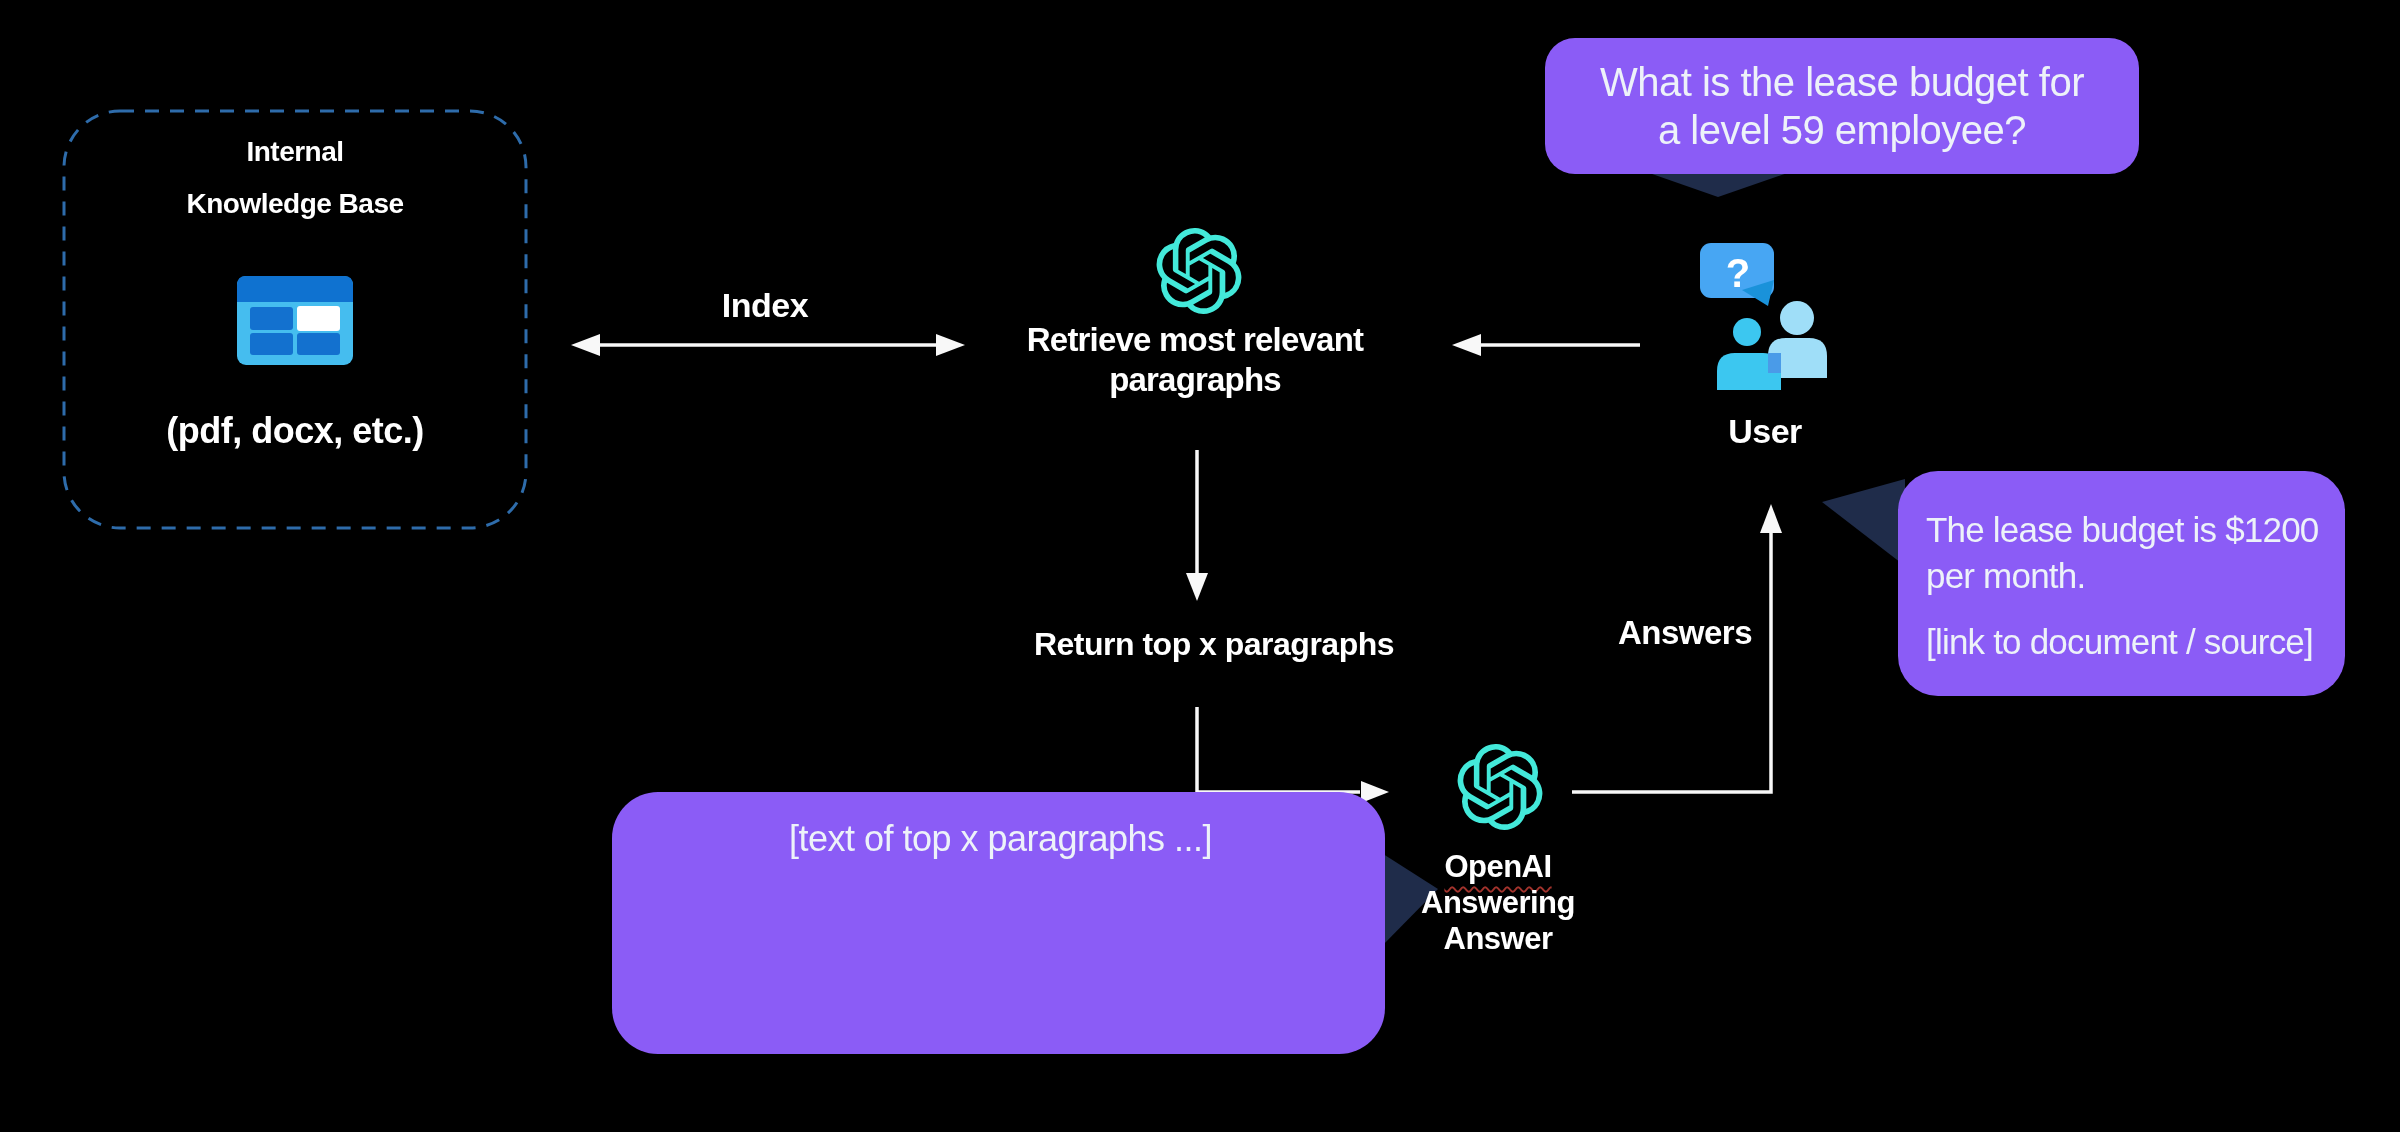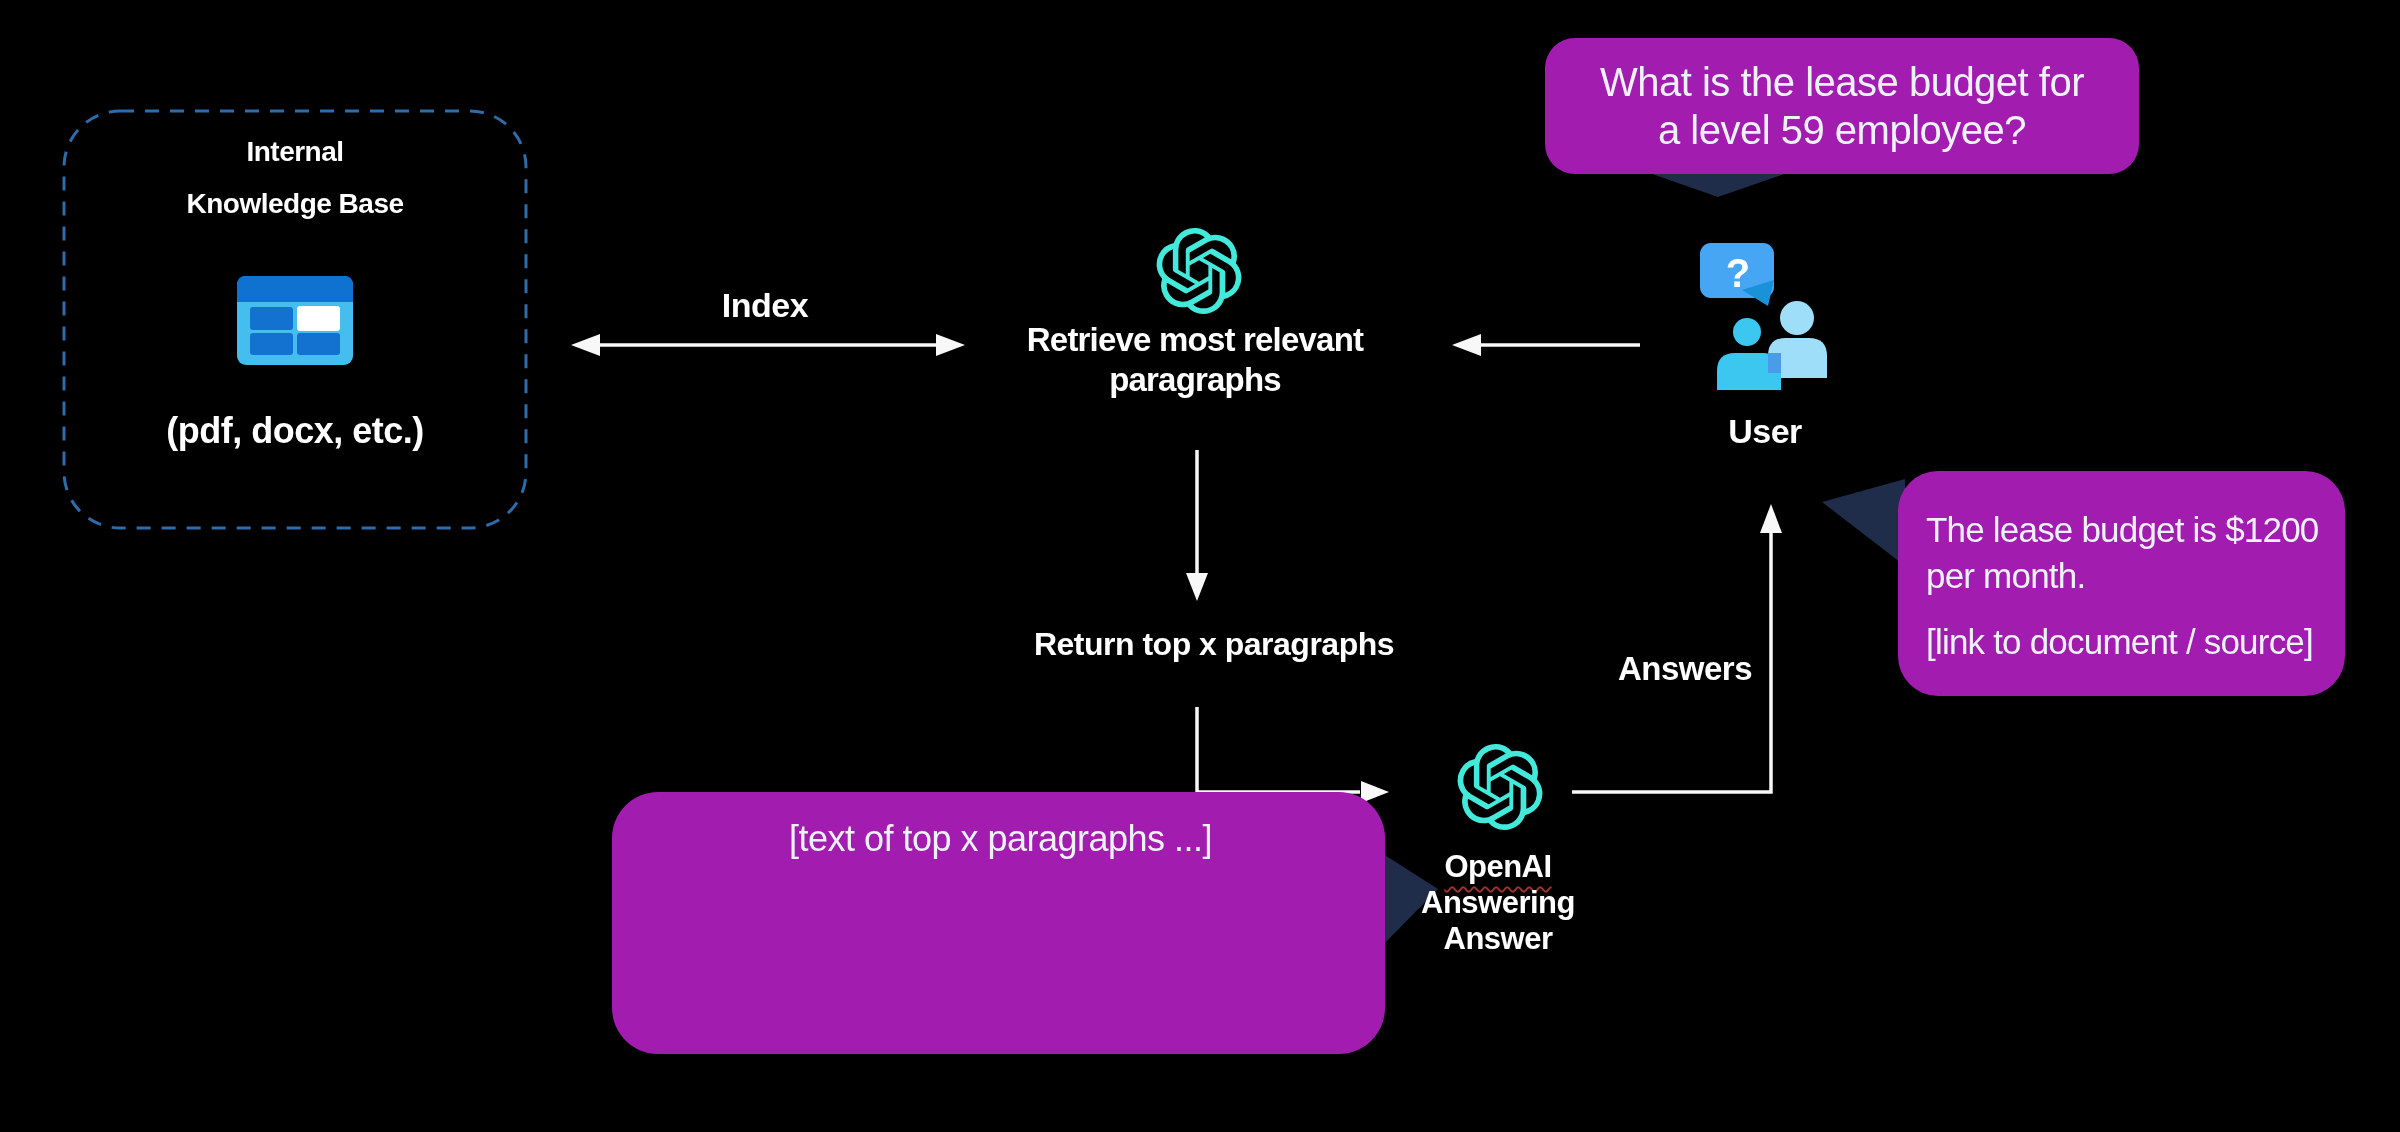--- a/index.html
+++ b/index.html
@@ -8,21 +8,21 @@
     overflow:hidden;font-family:"Liberation Sans",sans-serif;
   }
   .overlay{position:absolute;left:0;top:0;z-index:1;}
   .abs{position:absolute;z-index:2;}
   .lbl{
     position:absolute;z-index:2;display:flex;flex-direction:column;align-items:center;
     color:#ffffff;font-weight:700;transform:translateX(-50%);white-space:nowrap;
     letter-spacing:-0.5px;text-align:center;
   }
   .bubble{
-    position:absolute;z-index:2;background:#a21caf;color:#edf2f9;
+    position:absolute;z-index:2;background:#8b5cf6;color:#edf2f9;
     letter-spacing:-0.5px;
   }
   .bubble .ln{white-space:nowrap;}
   .q-bubble{
     left:1545px;top:38px;width:594px;height:136px;border-radius:30px;
     display:flex;flex-direction:column;align-items:center;justify-content:center;
     font-size:40px;line-height:48px;
   }
   .a-bubble{
     left:1898px;top:471px;width:447px;height:225px;border-radius:40px;
@@ -35,21 +35,21 @@
     padding:25px 18px 0 22px;box-sizing:border-box;font-size:36px;line-height:44px;
   }
   .p-bubble .p-header{text-align:center;line-height:44px;}
   .p-bubble .p-body{margin-top:34px;line-height:43px;}
   .kb-title{left:295px;top:126px;font-size:28px;line-height:52px;}
   .kb-caption{left:295px;top:408px;font-size:36px;line-height:45px;}
   .index-label{left:765px;top:286px;font-size:34px;}
   .retrieve-label{left:1195px;top:320px;font-size:33px;line-height:40px;letter-spacing:-0.8px;}
   .user-label{left:1765px;top:412px;font-size:34px;}
   .return-label{left:1214px;top:626px;font-size:32px;}
-  .answers-label{left:1685px;top:650px;font-size:33px;align-items:center;}
+  .answers-label{left:1685px;top:614px;font-size:33px;align-items:center;}
   .openai-label{left:1498px;top:849px;font-size:31px;line-height:36px;}
   .u-solid{text-decoration-thickness:2px;text-underline-offset:5px;}
   .u-wavy{
     text-decoration-line:underline;text-decoration-style:wavy;
     text-decoration-color:#a3332c;text-decoration-thickness:2px;text-underline-offset:9px;
   }
 </style>
 </head>
 <body>
 

